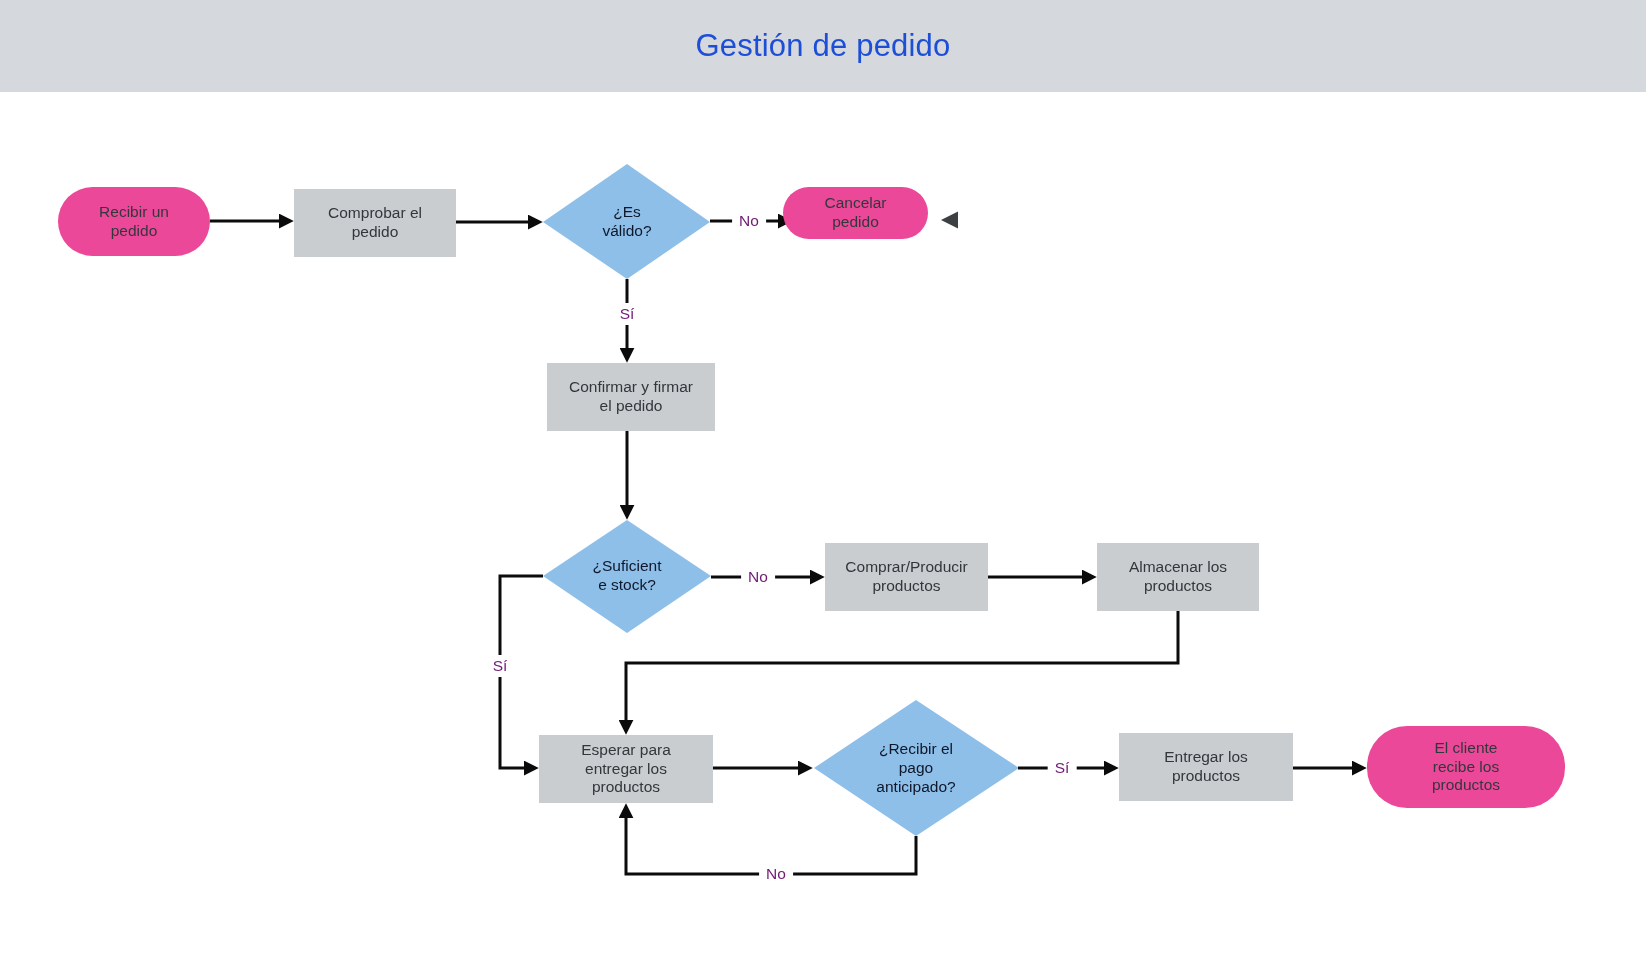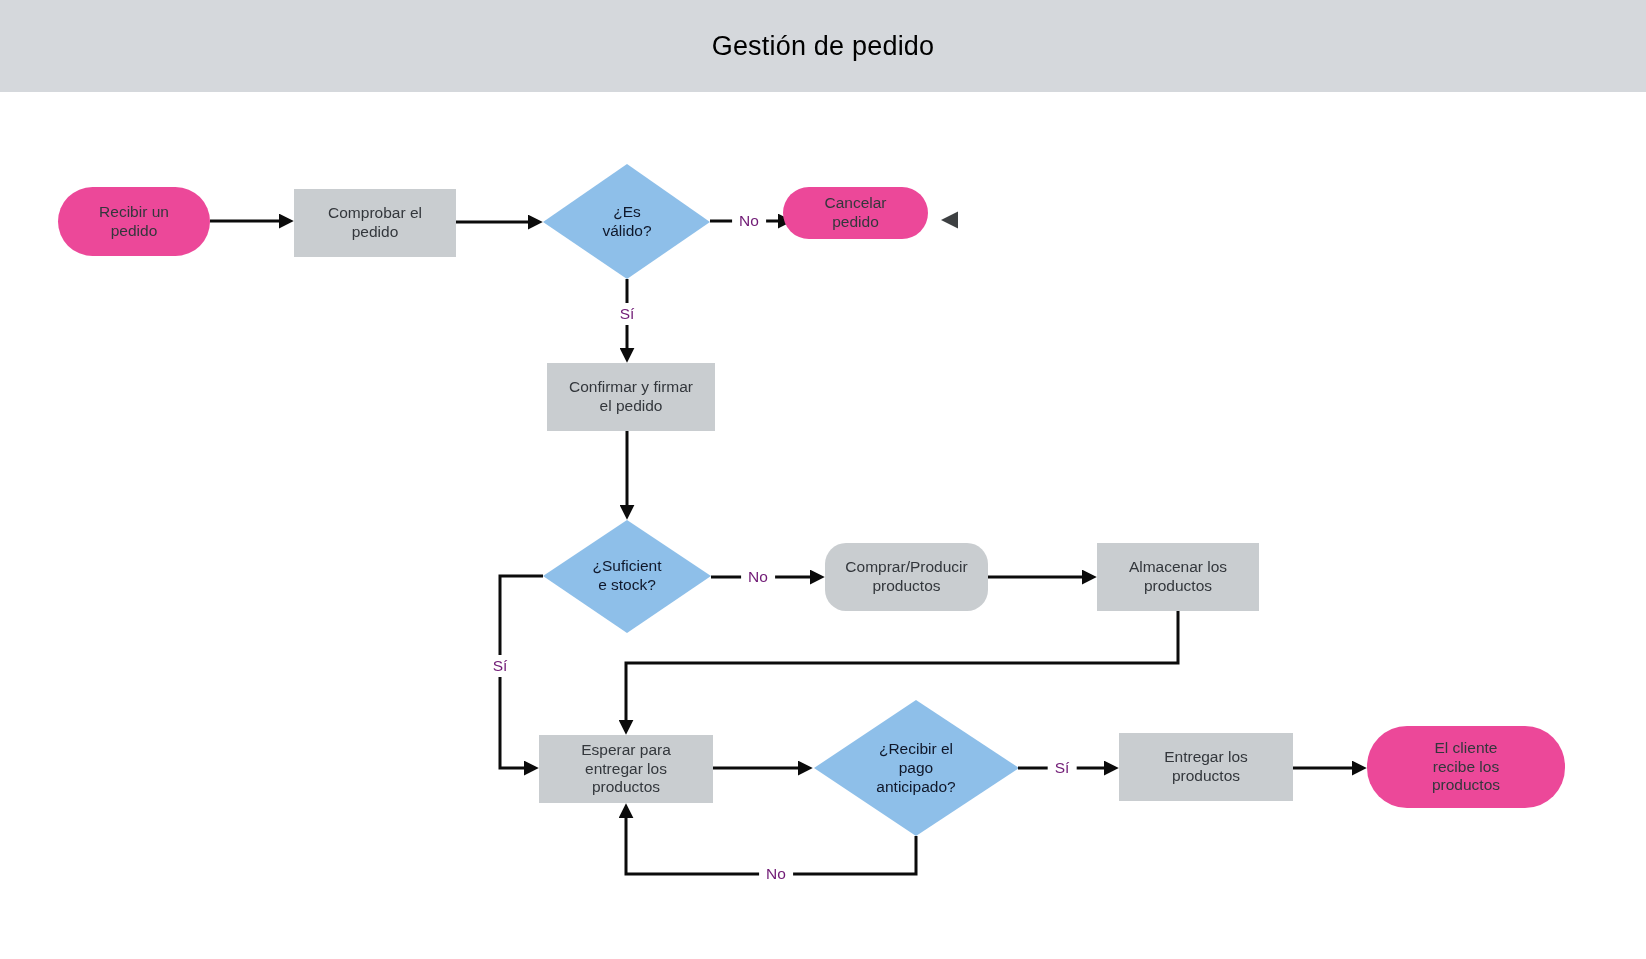--- a/index.html
+++ b/index.html
@@ -9,21 +9,21 @@
     background:#ffffff;
     font-family:"Liberation Sans","DejaVu Sans",sans-serif;
     overflow:hidden;
   }
   #header{
     position:absolute;left:0;top:0;width:1646px;height:92px;
     background:#d5d8dc;
     display:flex;align-items:center;justify-content:center;
   }
   #title{
-    font-size:27px;color:#000000;letter-spacing:.2px;
+    font-size:31px;color:#1d4ed8;letter-spacing:.2px;
   }
   #edges{position:absolute;left:0;top:0;z-index:1;}
   .node{
     position:absolute;z-index:2;
     display:flex;align-items:center;justify-content:center;
     text-align:center;
     font-size:15.5px;line-height:1.22;color:#33373c;
     white-space:pre-line;
   }
   .process{background:#c9cdd0;}
@@ -96,21 +96,21 @@
   <div class="node terminal" style="left:783px;top:187px;width:145px;height:52px;">
     <span>Cancelar
 pedido</span>
   </div>
 
   <div class="node process" style="left:547px;top:363px;width:168px;height:68px;">
     <span>Confirmar y firmar
 el pedido</span>
   </div>
 
-  <div class="node process" style="left:825px;top:543px;width:163px;height:68px;border-radius:21px;">
+  <div class="node process" style="left:825px;top:543px;width:163px;height:68px;">
     <span>Comprar/Producir
 productos</span>
   </div>
 
   <div class="node process" style="left:1097px;top:543px;width:162px;height:68px;">
     <span>Almacenar los
 productos</span>
   </div>
 
   <div class="node process" style="left:539px;top:735px;width:174px;height:68px;">

